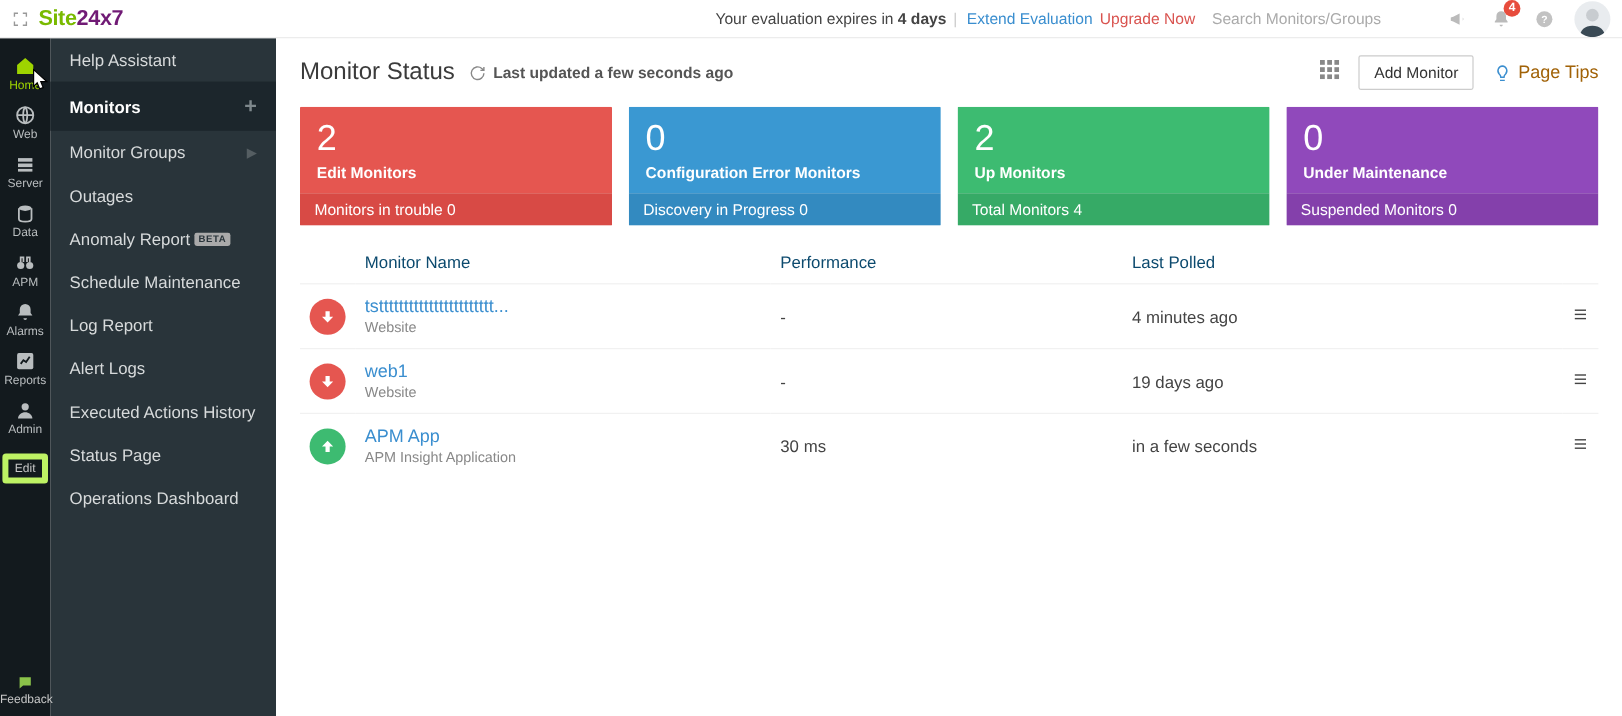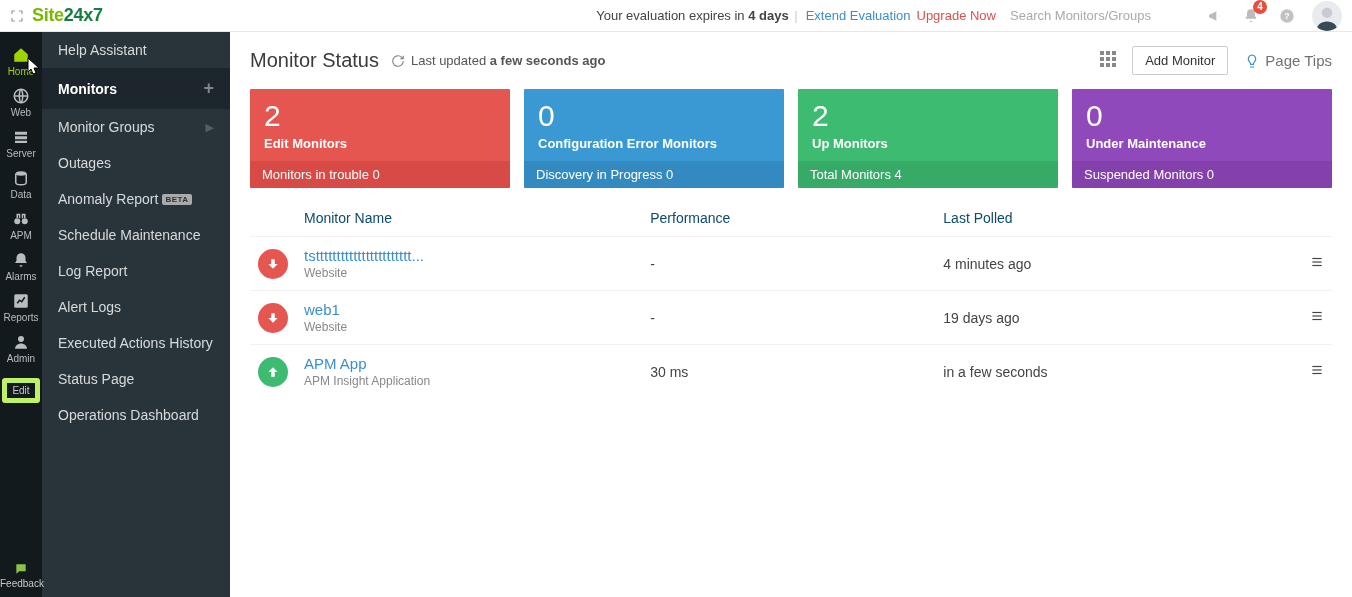--- a/index.html
+++ b/index.html
@@ -2,21 +2,21 @@
 <html><head>
 <meta charset="utf-8">
 <style>
   * { box-sizing: border-box; margin: 0; padding: 0; font-family: -apple-system, BlinkMacSystemFont, "Segoe UI", Arial, sans-serif; }
   html, body { height: 100%; background: #f3f3f3; }
 
   .topbar { height: 32px; background: #fff; display: flex; align-items: center; padding: 0 10px; font-size: 13px; border-bottom: 1px solid #e8e8e8; }
   .expand-icon { width: 14px; height: 14px; margin-right: 8px; display: inline-flex; align-items: center; justify-content: center; color: #999; }
   .logo { font-weight: 700; font-size: 18px; letter-spacing: -0.3px; }
   .logo .green { color: #79ba00; }
-  .logo .grey { color: #15803d; }
+  .logo .grey { color: #701a75; }
   .top-spacer { flex: 1; }
   .top-text { color: #444; }
   .top-text .bold { font-weight: 600; }
   .top-link { color: #3a8ecf; margin-left: 6px; cursor: pointer; }
   .top-upgrade { color: #d9534f; margin-left: 6px; cursor: pointer; }
   .top-sep { color: #ccc; margin: 0 2px; }
   .search-input { margin-left: 14px; border: none; outline: none; font-size: 13px; width: 180px; color: #666; }
   .search-input::placeholder { color: #aaa; }
   .top-icon { width: 22px; height: 22px; margin-left: 14px; display: inline-flex; align-items: center; justify-content: center; color: #bbb; cursor: pointer; position: relative; }
   .bell-badge { position: absolute; top: -5px; right: -5px; background: #e74c3c; color: #fff; border-radius: 50%; width: 14px; height: 14px; font-size: 10px; font-weight: bold; display: flex; align-items: center; justify-content: center; }
@@ -43,26 +43,26 @@
   .subside .item .plus { color: #7e888c; font-size: 18px; }
   .subside .item .arrow { opacity: 0.25; font-size: 11px; }
   .subside .item .label-wrap { display: inline-flex; align-items: center; }
 
   
   .main { flex: 1; background: #fff; padding: 14px 20px 20px 20px; overflow: auto; }
   .main-header { display: flex; align-items: center; margin-bottom: 14px; }
   .main-title { font-size: 20px; color: #3b3b3b; font-weight: 500; margin-right: 12px; }
   .refresh-icon { color: #888; margin-right: 6px; display: inline-flex; }
   .last-updated { color: #555; font-size: 13px; }
-  .last-updated .pre { font-weight: 400; }
+  .last-updated .pre { font-weight: 700; }
   .last-updated .val { font-weight: 600; }
   .main-header .right { margin-left: auto; display: flex; align-items: center; gap: 16px; }
   .grid-icon { color: #888; cursor: pointer; }
   .add-btn { border: 1px solid #ccc; background: #fff; color: #333; font-size: 13px; padding: 6px 12px; border-radius: 2px; cursor: pointer; }
-  .page-tips { color: #737373; font-size: 15px; display: inline-flex; align-items: center; gap: 5px; cursor: pointer; }
+  .page-tips { color: #a16207; font-size: 15px; display: inline-flex; align-items: center; gap: 5px; cursor: pointer; }
 
   .cards { display: flex; gap: 14px; margin-bottom: 14px; }
   .card { flex: 1; color: #fff; border-radius: 1px; overflow: hidden; cursor: pointer; }
   .card .up { padding: 10px 14px 10px; }
   .card .num { font-size: 30px; font-weight: 300; line-height: 1.1; }
   .card .lbl { font-size: 13px; font-weight: 600; margin-top: 4px; }
   .card .foot { padding: 6px 12px; font-size: 13px; font-weight: 500; }
   .c-red .up { background: #e55650; } .c-red .foot { background: #d84a45; }
   .c-blue .up { background: #3a98d2; } .c-blue .foot { background: #338ac0; }
   .c-green .up { background: #3dbb71; } .c-green .foot { background: #36aa66; }

